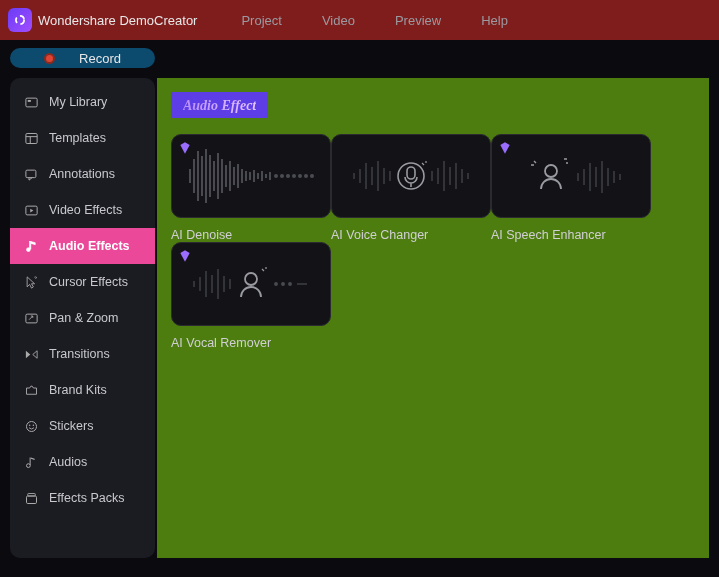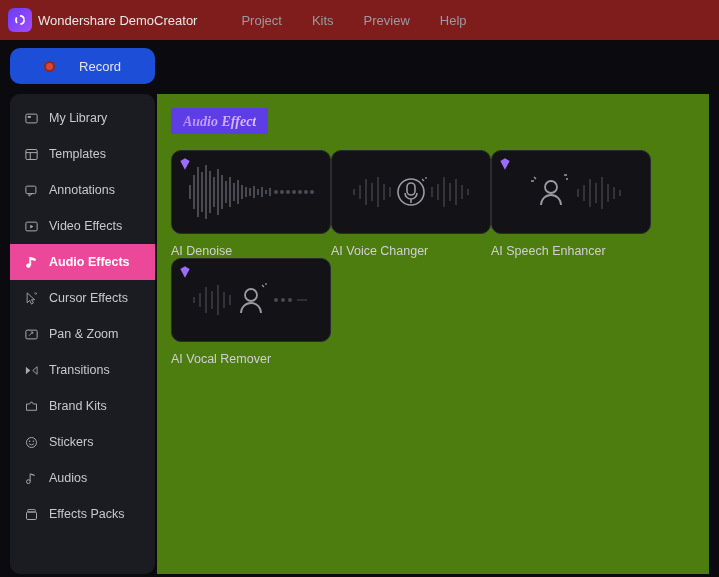--- a/index.html
+++ b/index.html
@@ -2,24 +2,24 @@
 <html><head>
 <meta charset="utf-8">
 <style>
 * { box-sizing: border-box; margin: 0; padding: 0; }
 body { font-family: -apple-system, BlinkMacSystemFont, "Segoe UI", Arial, sans-serif; background: #0b0b0f; color: #ddd; width: 719px; height: 577px; overflow: hidden; }
 .topbar { display: flex; align-items: center; height: 40px; padding: 0 8px; background: #7f1d1d; }
 .logo-wrap { display: flex; align-items: center; gap: 6px; margin-right: 20px; }
 .logo-box { width: 24px; height: 24px; border-radius: 6px; background: linear-gradient(135deg, #6a3df5 0%, #a24dff 100%); display: flex; align-items: center; justify-content: center; }
 .logo-box svg { width: 14px; height: 14px; }
 .app-title { font-size: 13px; color: #e8e8e8; }
-.menu { display: flex; gap: 30px; margin-left: 24px; }
+.menu { display: flex; gap: 40px; margin-left: 24px; }
 .menu span { font-size: 13px; color: #9a9aa0; cursor: pointer; }
 .record-row { padding: 8px 10px 10px 10px; }
-.record-btn { width: 145px; height: 36px; border-radius: 10px; background: #1d4ed8; display: flex; align-items: center; justify-content: center; gap: 24px; cursor: pointer; }
+.record-btn { width: 145px; height: 20px; border-radius: 10px; background: #0c4a6e; display: flex; align-items: center; justify-content: center; gap: 24px; cursor: pointer; }
 .rec-dot { width: 11px; height: 11px; border-radius: 50%; background: #d43; border: 2px solid #8a2a20; }
 .record-btn span { font-size: 13px; color: #e6e6e6; }
 .layout { display: flex; padding: 0 10px; gap: 2px; height: 480px; }
 .sidebar { width: 145px; background: #1b1b22; border-radius: 10px; padding: 6px 0; }
 .sb-item { display: flex; align-items: center; gap: 10px; padding: 0 14px; height: 36px; font-size: 12.5px; color: #c8c8ce; cursor: pointer; }
 .sb-item.active { background: #ec4899; color: #fff; font-weight: 700; }
 .sb-item.active .ic { fill: #fff; stroke: #fff; }
 .ic { width: 15px; height: 15px; flex-shrink: 0; }
 .main { flex: 1; background: #4d7c0f; border-radius: 0; padding: 14px 14px; }
 .tab-pill { display: inline-block; background: #5d3de6; padding: 4px 12px; border-radius: 2px; }
@@ -40,21 +40,21 @@
   <div class="logo-wrap">
     <div class="logo-box">
       <svg viewBox="0 0 24 24">
           <circle cx="12" cy="12" r="7" fill="none" stroke="#fff" stroke-width="3" stroke-dasharray="10 6"></circle>
         </svg>
     </div>
     <span class="app-title">Wondershare DemoCreator</span>
   </div>
   <div class="menu">
     <span>Project</span>
-    <span>Kits</span>
+    <span>Video</span>
     <span>Preview</span>
     <span>Help</span>
   </div>
 </div>
 
 <div class="record-row">
   <div class="record-btn">
     <div class="rec-dot"></div>
     <span>Record</span>
   </div>

